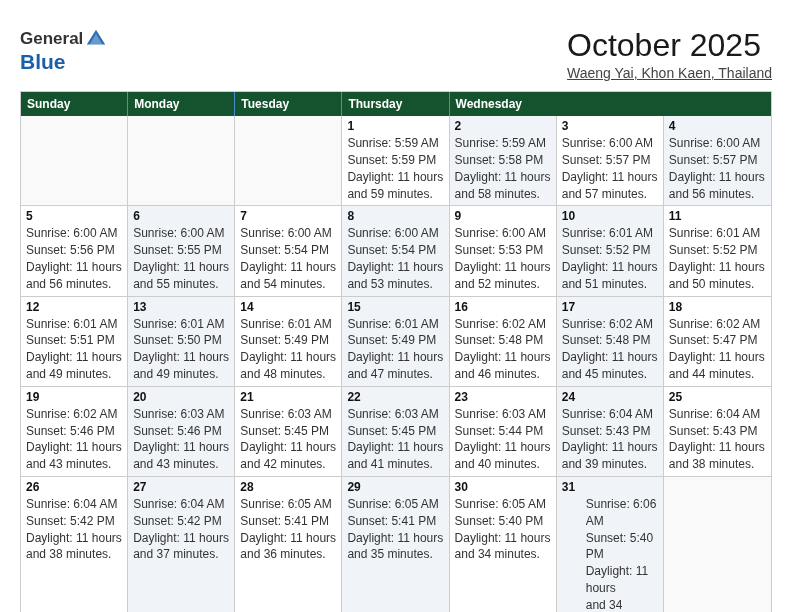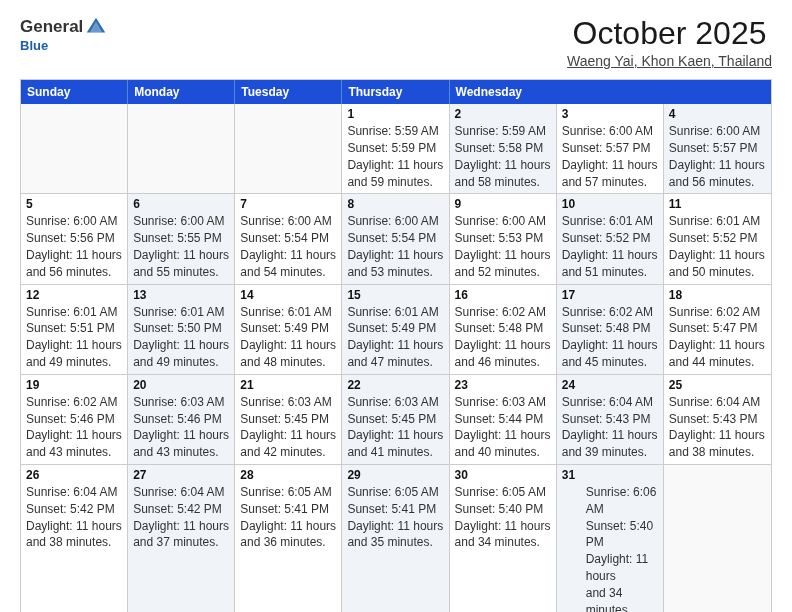--- a/index.html
+++ b/index.html
@@ -6,21 +6,21 @@
     body {
       font-family: Arial, sans-serif;
       background: #fff;
       width: 792px;
       height: 612px;
       overflow: hidden;
     }
     .container {
       width: 792px;
       height: 452px;
-      padding: 16px 20px 10px 20px;
+      padding: 28px 20px 10px 20px;
       display: flex;
       flex-direction: column;
     }
     .header {
       display: flex;
       justify-content: space-between;
       align-items: flex-start;
       margin-bottom: 10px;
     }
     .logo {
@@ -36,21 +36,21 @@
       color: #1a1a1a;
     }
     .logo-general { color: #333; font-size: 17px; }
     .logo-blue { color: #1a5fa8; font-size: 17px; }
     .logo-icon {
       width: 22px;
       height: 22px;
       margin-left: 2px;
     }
     .title-block {
-      text-align: center;
+      text-align: left;
     }
     .month-title {
       font-size: 32px;
       color: #1a1a1a;
       font-weight: normal;
       line-height: 1.1;
     }
     .location {
       font-size: 14px;
       color: #444;
@@ -59,21 +59,21 @@
     }
     .calendar {
       flex: 1;
       display: flex;
       flex-direction: column;
       border: 1px solid #ccc;
     }
     .cal-header {
       display: grid;
       grid-template-columns: repeat(7, 1fr);
-      background: #1d4ed8;
+      background: #14532d;
     }
     .cal-header-cell {
       color: #fff;
       font-size: 12px;
       font-weight: bold;
       padding: 5px 6px;
       text-align: left;
       border-right: 1px solid #4a8dd5;
     }
     .cal-header-cell:last-child { border-right: none; }
@@ -119,21 +119,21 @@
   <div class="header">
     <div class="logo">
       <div class="logo-text">
         <span class="logo-general">General</span>
         <svg class="logo-icon" viewBox="0 0 24 24">
           <polygon points="12,2 22,18 2,18" fill="#2a6db5"></polygon>
           <polygon points="12,6 19,18 5,18" fill="#fff" opacity="0.3"></polygon>
         </svg>
       </div>
       <div style="display:flex; align-items:center;">
-        <span class="logo-blue" style="color:#1a5fa8; font-weight:bold; font-size:13px;">Blue</span>
+        <span class="logo-blue" style="color:#1a5fa8; font-weight:bold; font-size:21px;">Blue</span>
       </div>
     </div>
     <div class="title-block">
       <div class="month-title">October 2025</div>
       <div class="location">Waeng Yai, Khon Kaen, Thailand</div>
     </div>
   </div>
 
   <div class="calendar">
     <div class="cal-header">

